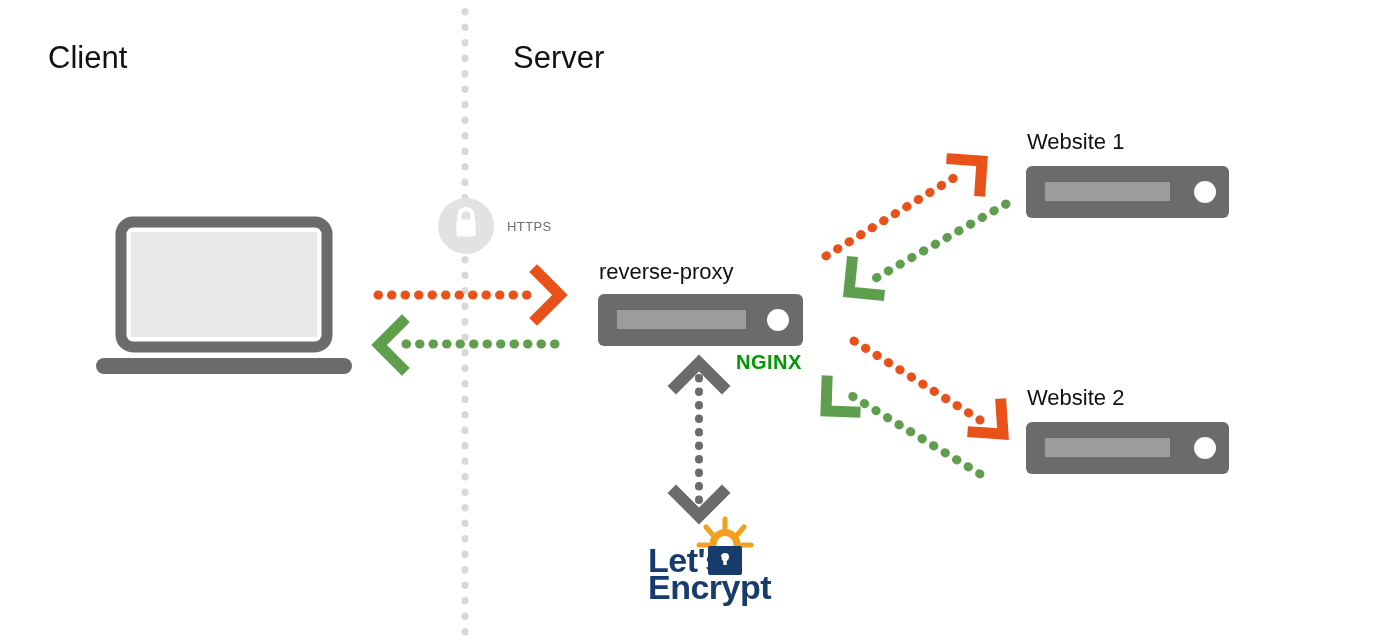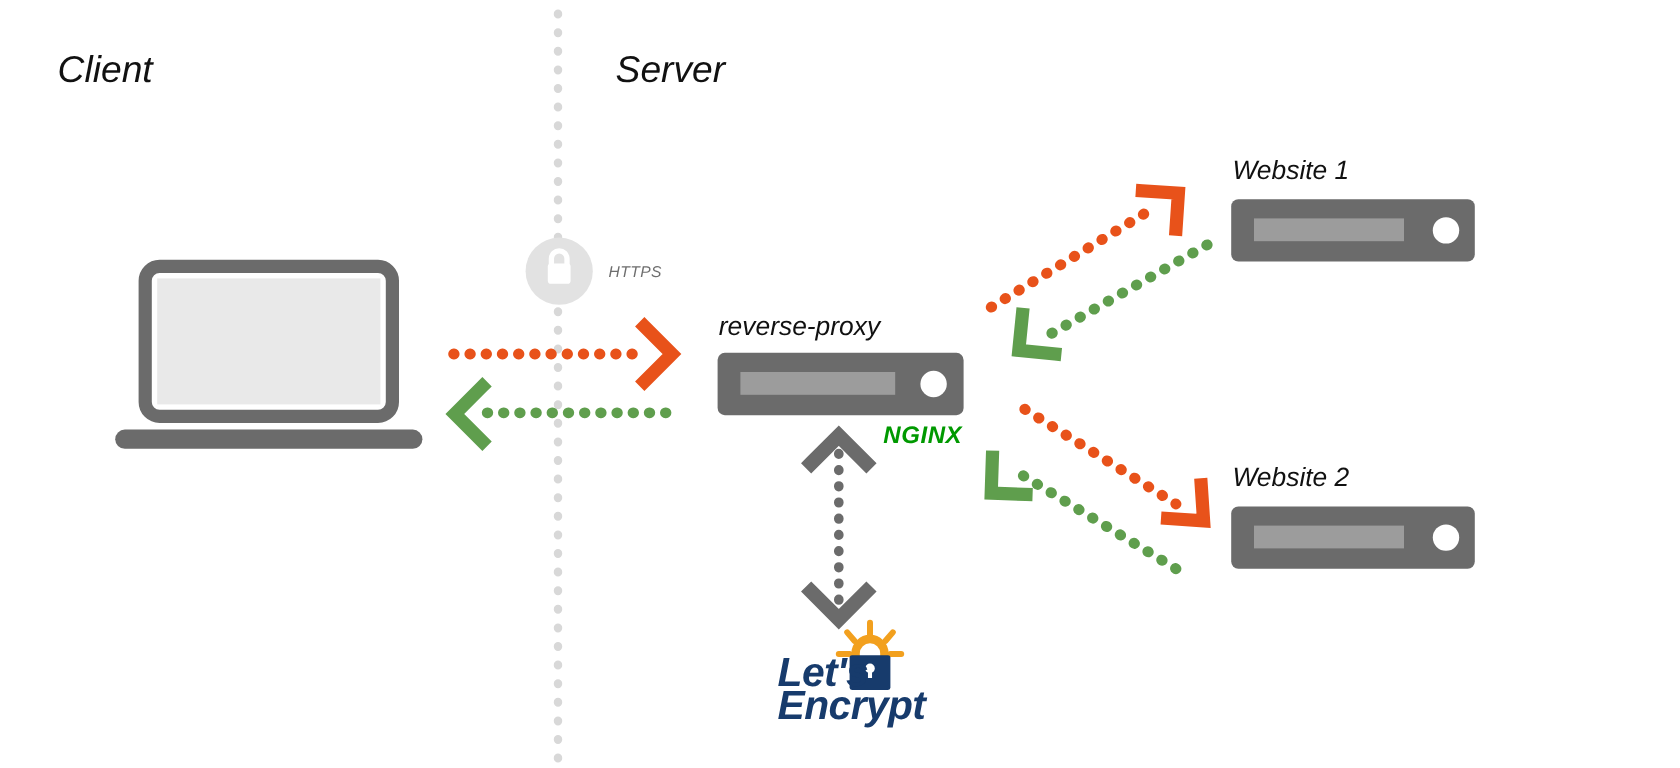--- a/index.html
+++ b/index.html
@@ -4,21 +4,21 @@
 <title>Reverse proxy diagram</title>
 <style>
   html,body{margin:0;padding:0;background:#ffffff;}
   body{
     width:1400px;height:640px;
     font-family:"Liberation Sans", sans-serif;
     color:#1a1a1a;
     overflow:hidden;
     position:relative;
   }
-  #stage{position:absolute;left:0;top:0;width:1224px;height:640px;font-style:italic;}
+  #stage{position:absolute;left:0;top:0;width:1224px;height:640px;}
   svg#diagram{display:block;width:1400px;height:640px;}
   .zone-title{font-family:"Liberation Sans",sans-serif;font-size:31px;fill:#111111;}
   .node-label{font-family:"Liberation Sans",sans-serif;font-size:22px;fill:#111111;}
   .https-label{font-family:"Liberation Sans",sans-serif;font-size:13px;fill:#6e6e6e;letter-spacing:.4px;}
   .nginx-word{font-family:"Liberation Sans",sans-serif;font-size:20px;font-weight:bold;fill:#009900;letter-spacing:.5px;}
   .le-word{font-family:"Liberation Sans",sans-serif;font-size:34px;font-weight:bold;fill:#173B6C;letter-spacing:-.5px;}
 </style>
 </head>
 <body>
 

